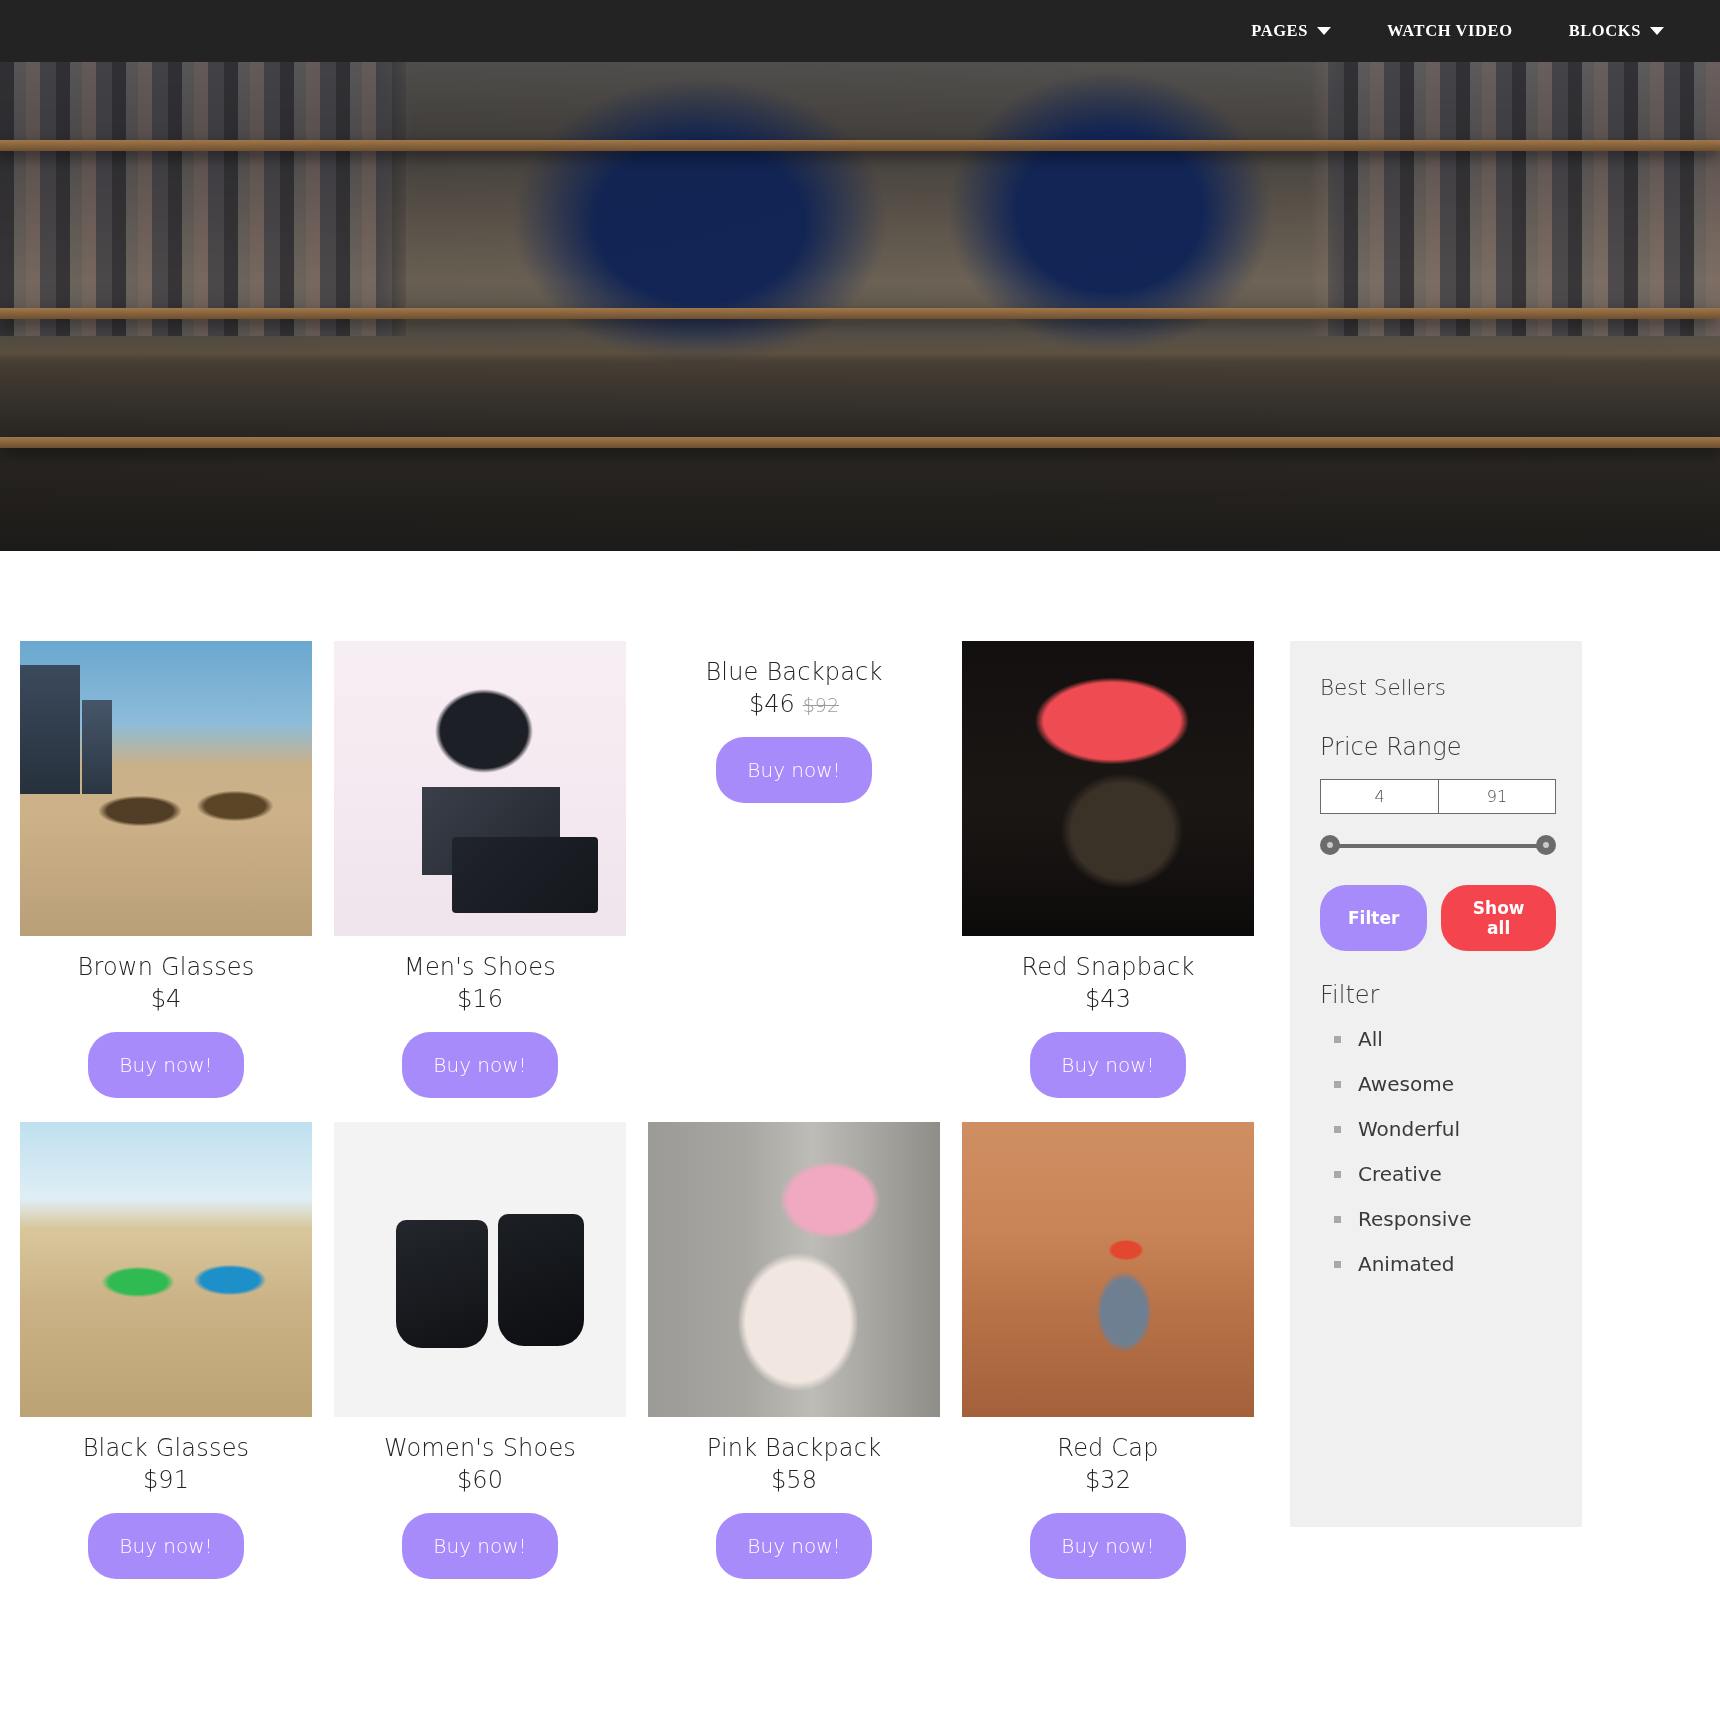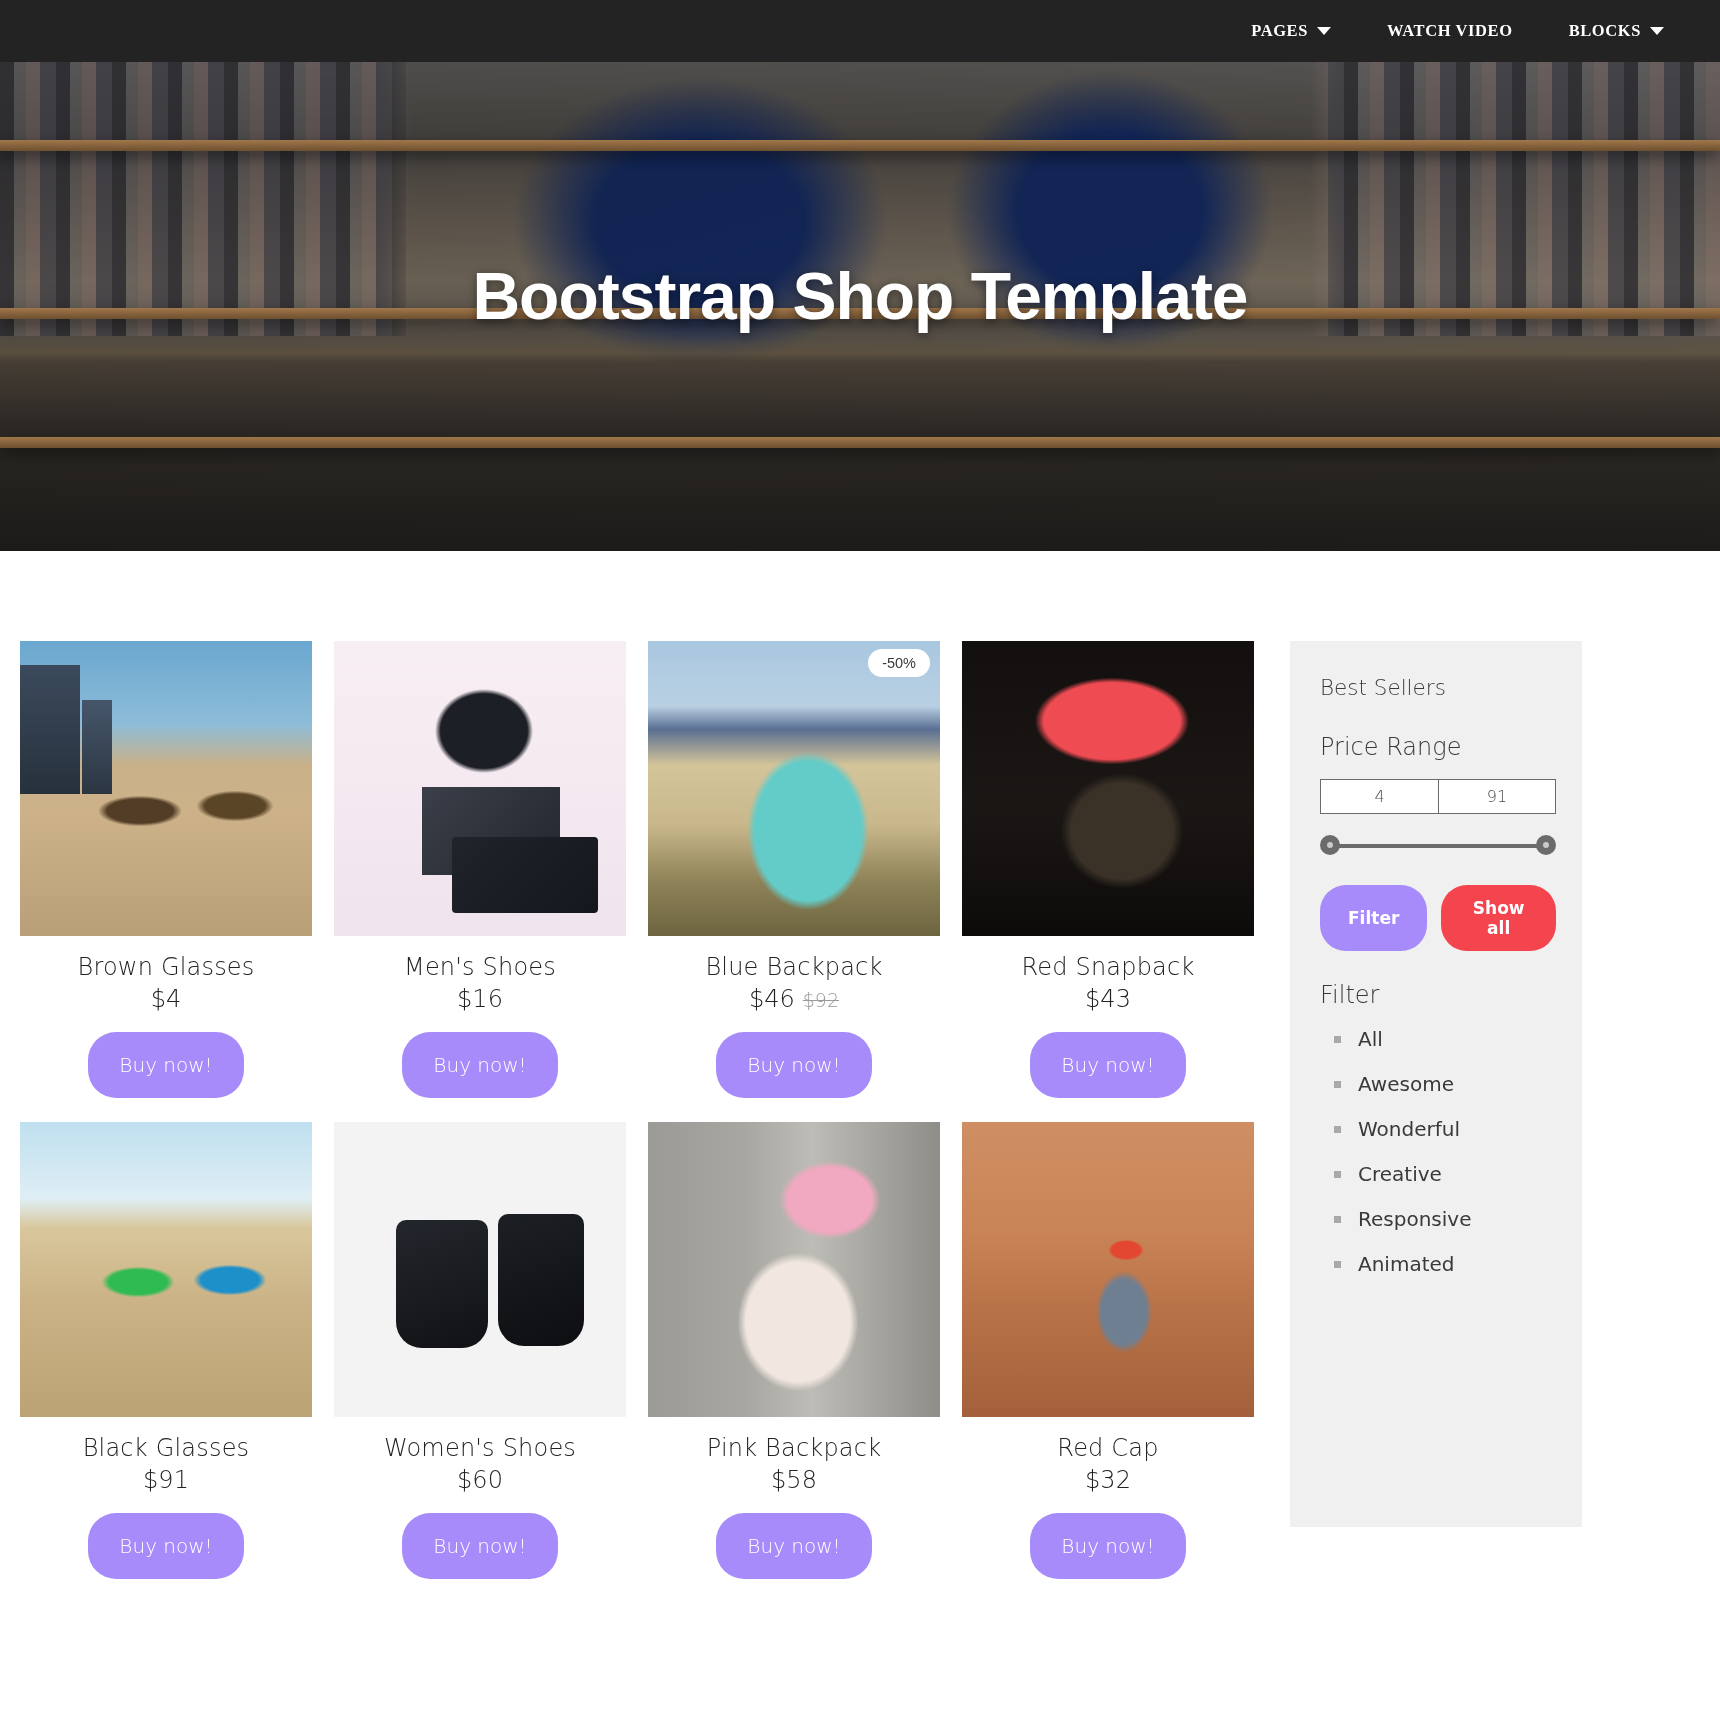--- a/index.html
+++ b/index.html
@@ -347,21 +347,20 @@
       <span class="caret"></span>
     </div>
   </div>
 </div>
 
 <div class="hero">
   <div class="hero-photo"></div>
   <div class="hero-shelf" style="top:78px;"></div>
   <div class="hero-shelf" style="top:246px;"></div>
   <div class="hero-shelf" style="top:375px;"></div>
-  <div class="hero-title">Bootstrap Shop Template</div>
 </div>
 
 <div class="page">
 
   <div class="products">
 
     <div class="card">
       <div class="thumb">
         <div class="ph p-brown-glasses"></div>
       </div>
@@ -373,24 +372,20 @@
     <div class="card">
       <div class="thumb">
         <div class="ph p-mens-shoes"></div>
       </div>
       <div class="pname">Men's Shoes</div>
       <div class="pprice"><span>$16</span></div>
       <button class="buy">Buy now!</button>
     </div>
 
     <div class="card">
-      <div class="thumb">
-        <div class="ph p-blue-backpack"></div>
-        <div class="badge">-50%</div>
-      </div>
       <div class="pname">Blue Backpack</div>
       <div class="pprice">
         <span>$46</span><span class="old">$92</span>
       </div>
       <button class="buy">Buy now!</button>
     </div>
 
     <div class="card">
       <div class="thumb">
         <div class="ph p-red-snapback"></div>

